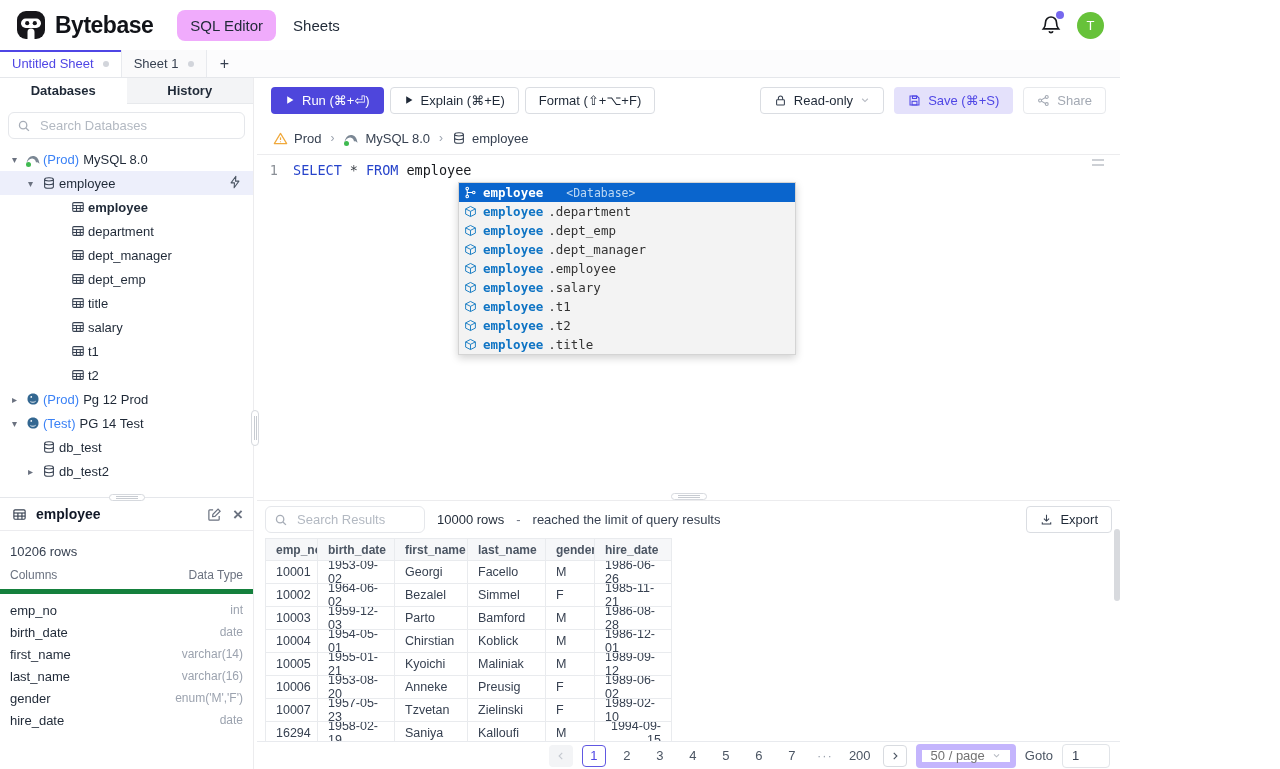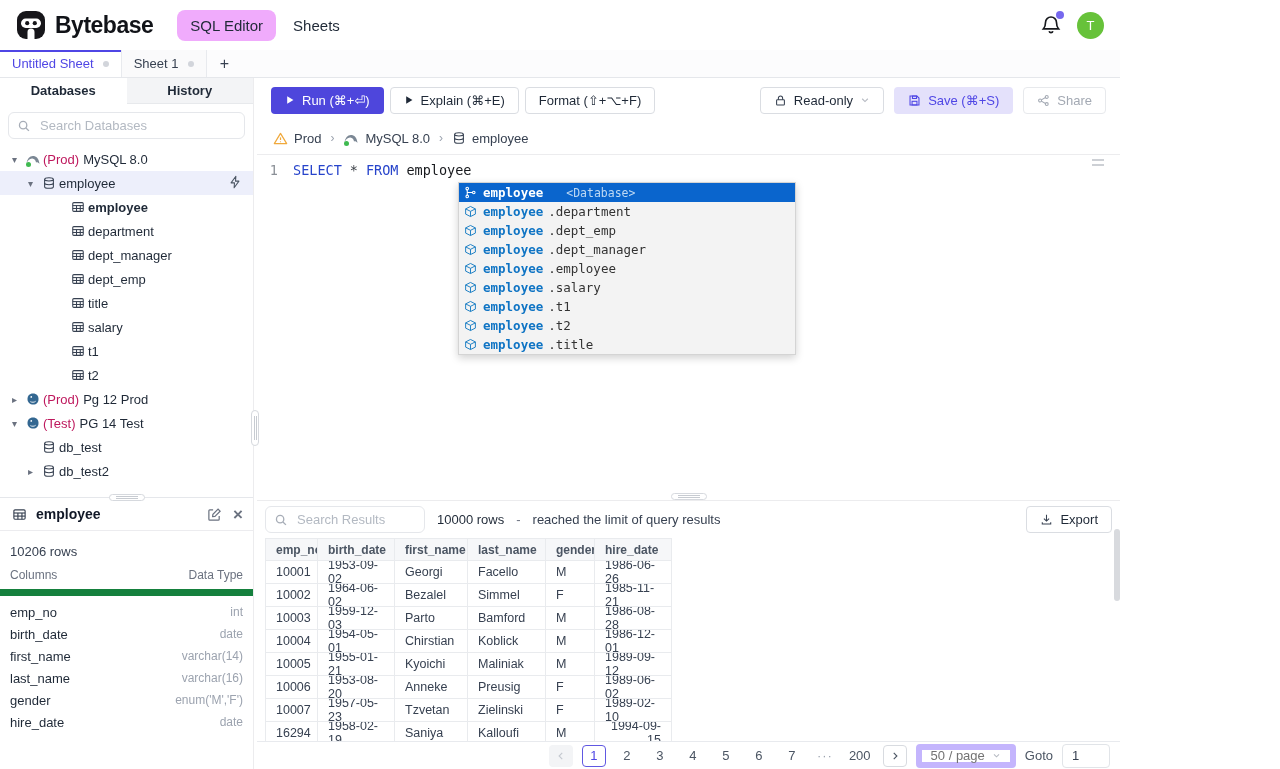--- a/index.html
+++ b/index.html
@@ -42,38 +42,38 @@
   .search-box { display:flex; align-items:center; gap:7px; border:1px solid #e5e7eb; border-radius:6px;
                 height:27px; padding:0 8px; color:#9ca3af; background:#fff; }
   .search-box input { border:none; outline:none; flex:1; font-size:13px; min-width:0; font-family:inherit; color:#374151; }
   .search-box input::placeholder { color:#b3b9c2; }
   .tree { flex:1; overflow:hidden; min-height:0; padding-top:2px; }
   .tree-row { height:24px; display:flex; align-items:center; font-size:13px; color:#1f2937; position:relative; }
   .depth0 { padding-left:7px; } .depth1 { padding-left:23px; } .depth2 { padding-left:52px; }
   .tree-row.selected { background:#edeffb; }
   .chev { width:15px; flex:none; font-size:10px; color:#6b7280; text-align:center; }
   .ticon { width:21px; flex:none; display:flex; justify-content:center; color:#4b5563; }
-  .tprefix { color:#be185d; margin-right:4px;text-align:right; }
+  .tprefix { color:#3b82f6; margin-right:4px;text-align:right; }
   .tlabel.bold { font-weight:700; }
   .bolt { position:absolute; right:11px; top:4px; color:#4b5563; }
 
   
   .schema-panel { height:272px; flex:none; border-top:1px solid #e5e7eb; position:relative; display:flex; flex-direction:column; }
   .grab-h { width:36px; height:7px; border:1px solid #d6d9de; background:#fff; border-radius:4px;
             display:flex; align-items:center; justify-content:center; }
   .grab-h i { display:block; width:22px; height:3px; border-top:1px solid #c7cbd1; border-bottom:1px solid #c7cbd1; }
   .sp-grab { position:absolute; top:-4px; left:50%; transform:translateX(-50%); z-index:2; }
   .sp-header { height:33px; flex:none; display:flex; align-items:center; gap:8px; padding:0 10px;
                border-bottom:1px solid #ececef; font-size:14px; font-weight:700; color:#111827; }
   .sp-header .ticon { width:18px; }
   .sp-actions { margin-left:auto; display:flex; align-items:center; gap:11px; color:#6b7280; }
   .sp-x { font-size:17px; line-height:1; color:#6b7280; }
   .sp-rowcount { padding:13px 10px 4px; font-size:13px; color:#374151; }
   .sp-cols-head { display:flex; justify-content:space-between; padding:5px 10px 7px; font-size:12px; color:#6b7280;
-                  border-bottom:7px solid #15803d; }
+                  border-bottom:5px solid #15803d; }
   .sp-list { flex:1; overflow:hidden; padding-top:5px; }
   .sp-col { display:flex; justify-content:space-between; align-items:center; height:22px; padding:0 10px; }
   .sp-name { font-size:13px; color:#1f2937; }
   .sp-type { font-size:12px; color:#9ca3af; }
 
   
   .v-splitter { width:4px; flex:none; background:#fff; border-left:1px solid #ececee; position:relative; }
   .v-grab { position:absolute; top:332px; left:-3px; width:8px; height:36px; border:1px solid #d6d9de; background:#fff;
             border-radius:4px; display:flex; align-items:center; justify-content:center; z-index:3; }
   .v-grab i { display:block; height:24px; width:3px; border-left:1px solid #c7cbd1; border-right:1px solid #c7cbd1; }

